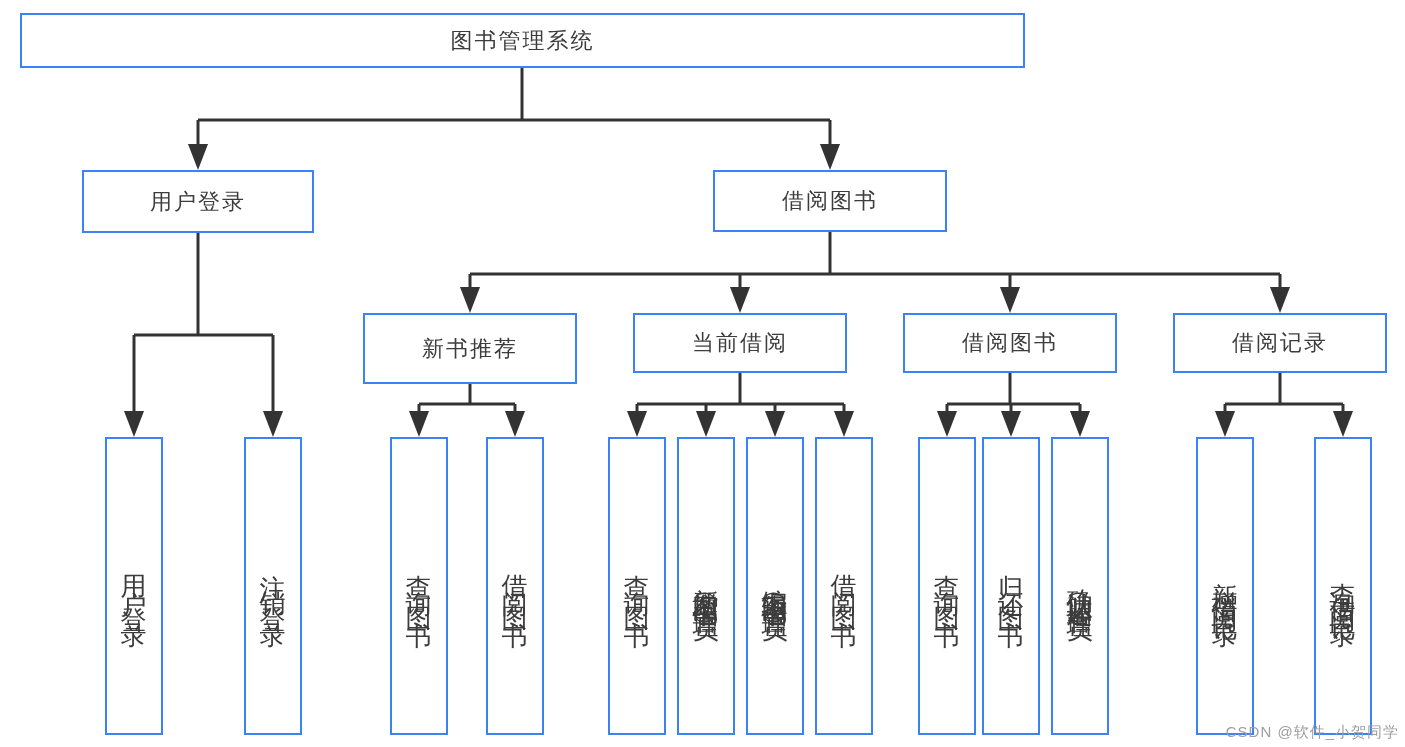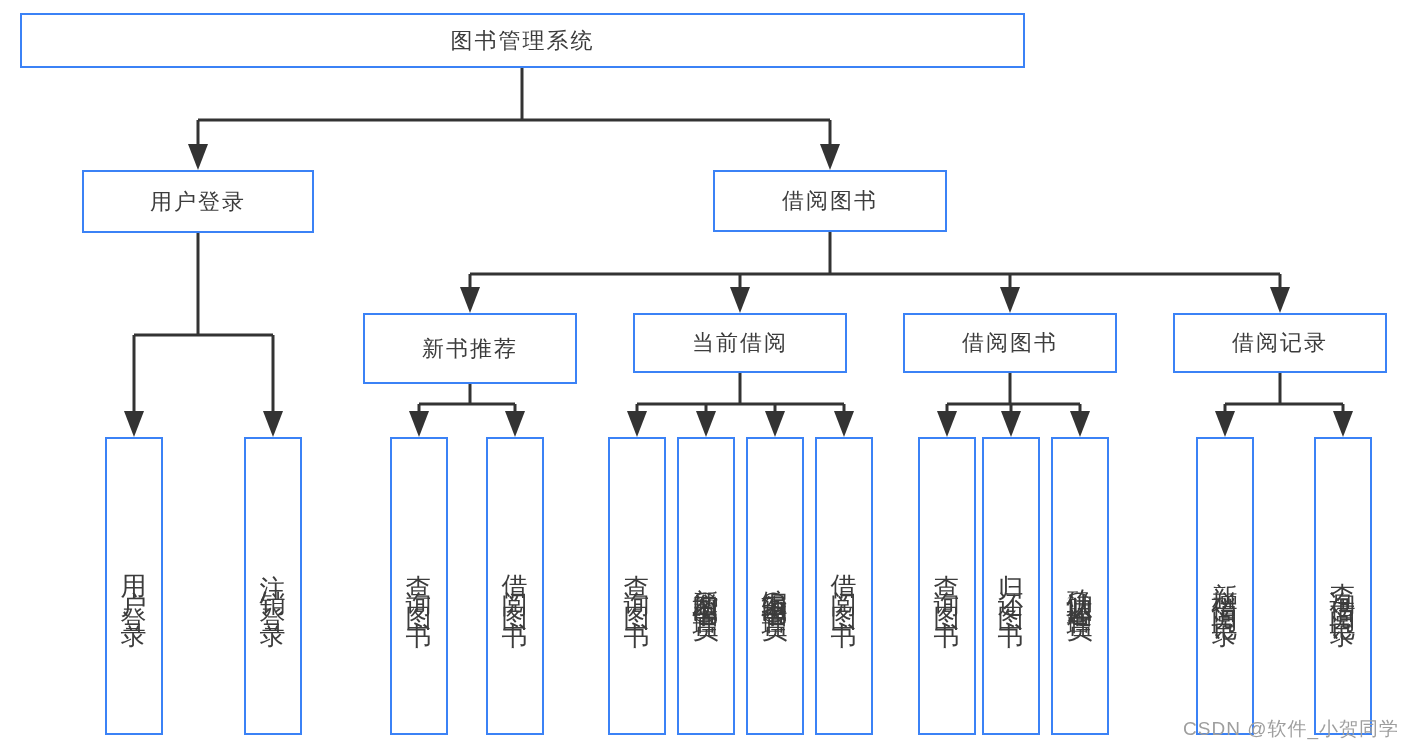--- a/index.html
+++ b/index.html
@@ -41,21 +41,21 @@
   .node.vertical .node-label {
     writing-mode: vertical-rl;
     text-orientation: mixed;
     font-size: 26px;
     white-space: nowrap;
   }
   .watermark {
     position: absolute;
     right: 6px;
     bottom: 5px;
-    font-size: 19px;
+    font-size: 15px;
     color: #9e9e9e;
     letter-spacing: 1px;
     white-space: nowrap;
     pointer-events: none;
   }
 </style>
 </head>
 <body>
 
 <div class="stage">

